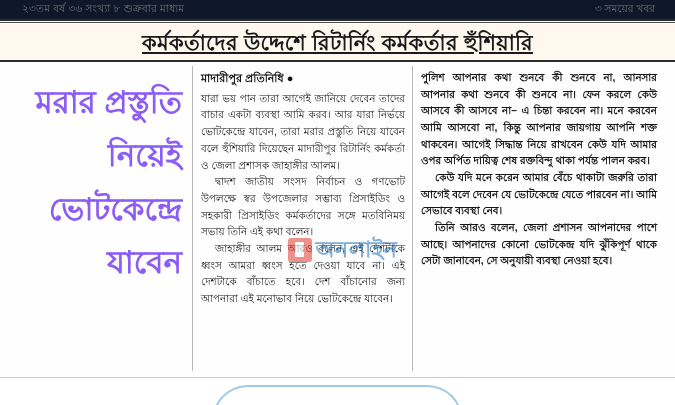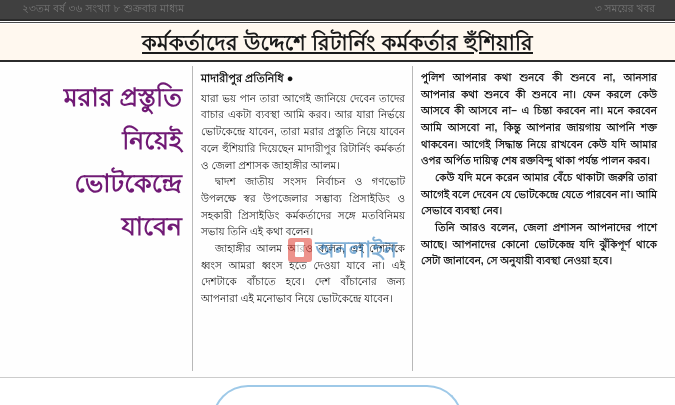--- a/index.html
+++ b/index.html
@@ -21,21 +21,21 @@
     background: #fefefe;
   }
 
   
   .masthead {
     position: absolute;
     top: 0;
     left: 0;
     right: 0;
     height: 20px;
-    background: #404040;
+    background: #0f172a;
   }
   .masthead-left {
     position: absolute;
     left: 22px;
     top: 1px;
     font-size: 10.5px;
     color: #8c8c8c;
     letter-spacing: 0.2px;
     white-space: nowrap;
     opacity: 0.75;
@@ -99,23 +99,23 @@
   }
 
   
   .deck {
     position: absolute;
     left: 18px;
     top: 12px;
     width: 164px;
   }
   .deck-line {
-    font-size: 25px;
-    font-weight: bold;
-    color: #701a75;
+    font-size: 31px;
+    font-weight: bold;
+    color: #8b5cf6;
     text-align: right;
     line-height: 1.72;
     white-space: nowrap;
   }
 
   .vrule-1 {
     position: absolute;
     left: 192px;
     top: 2px;
     bottom: 6px;

